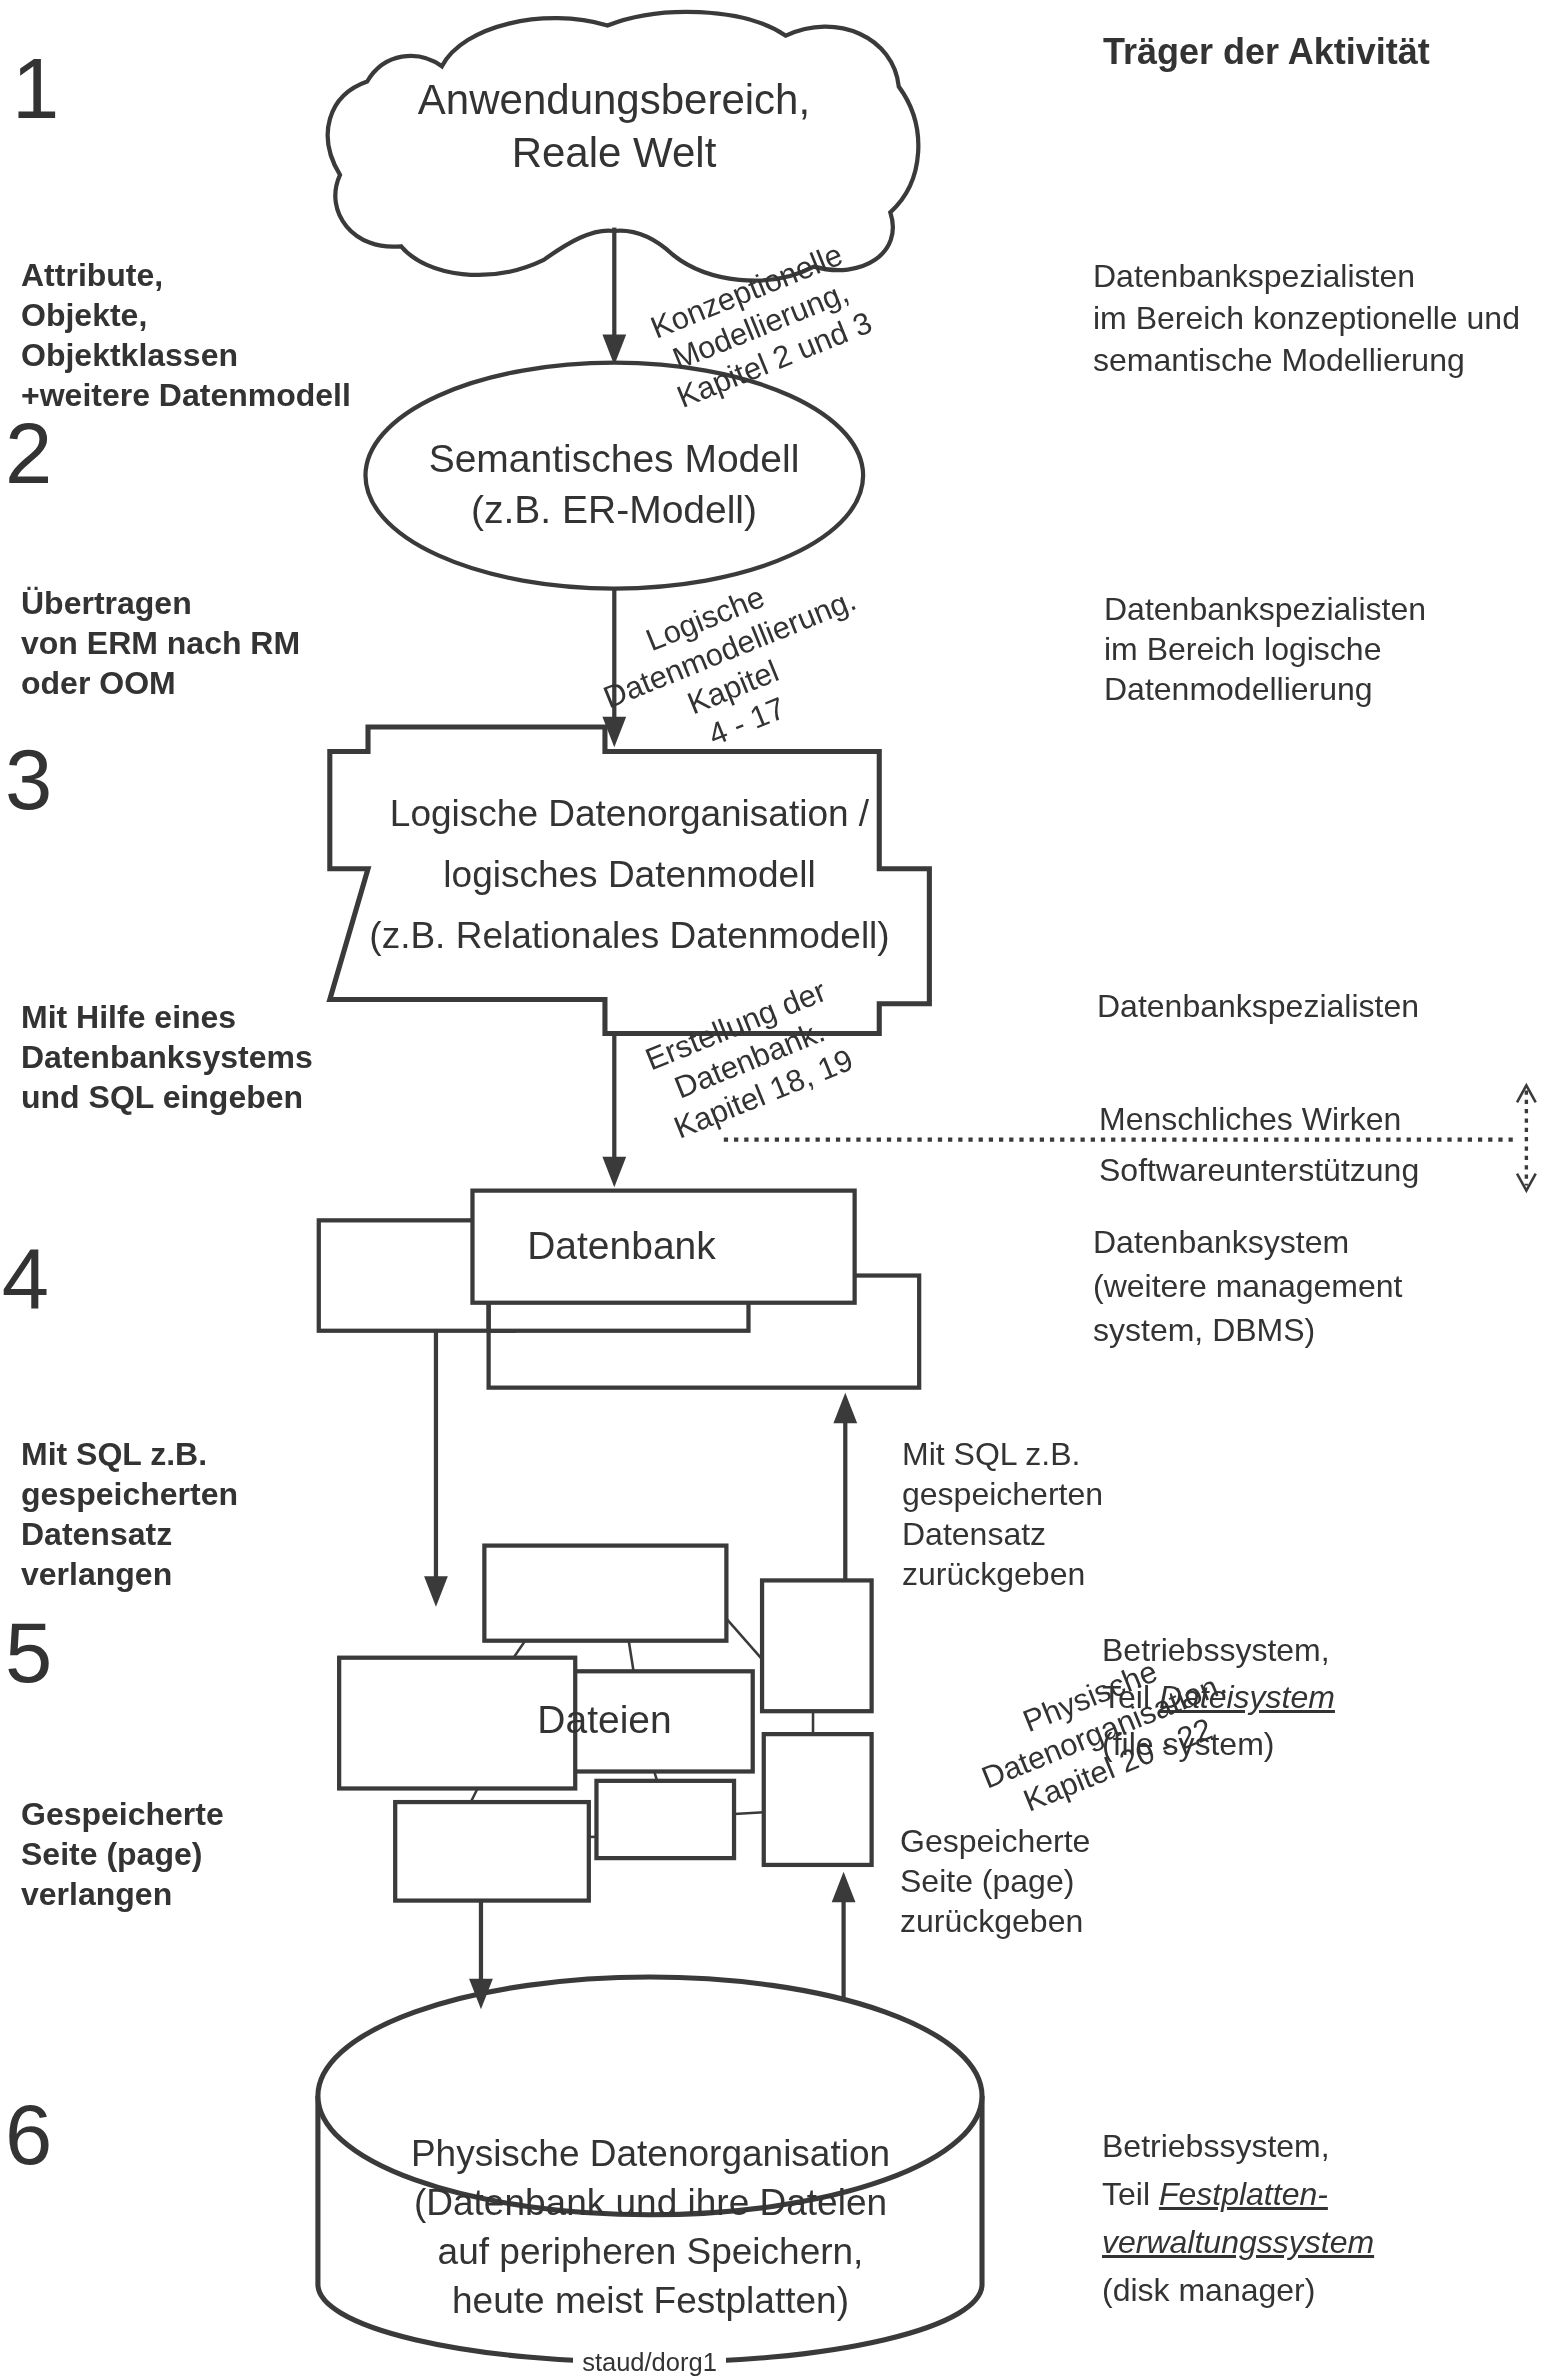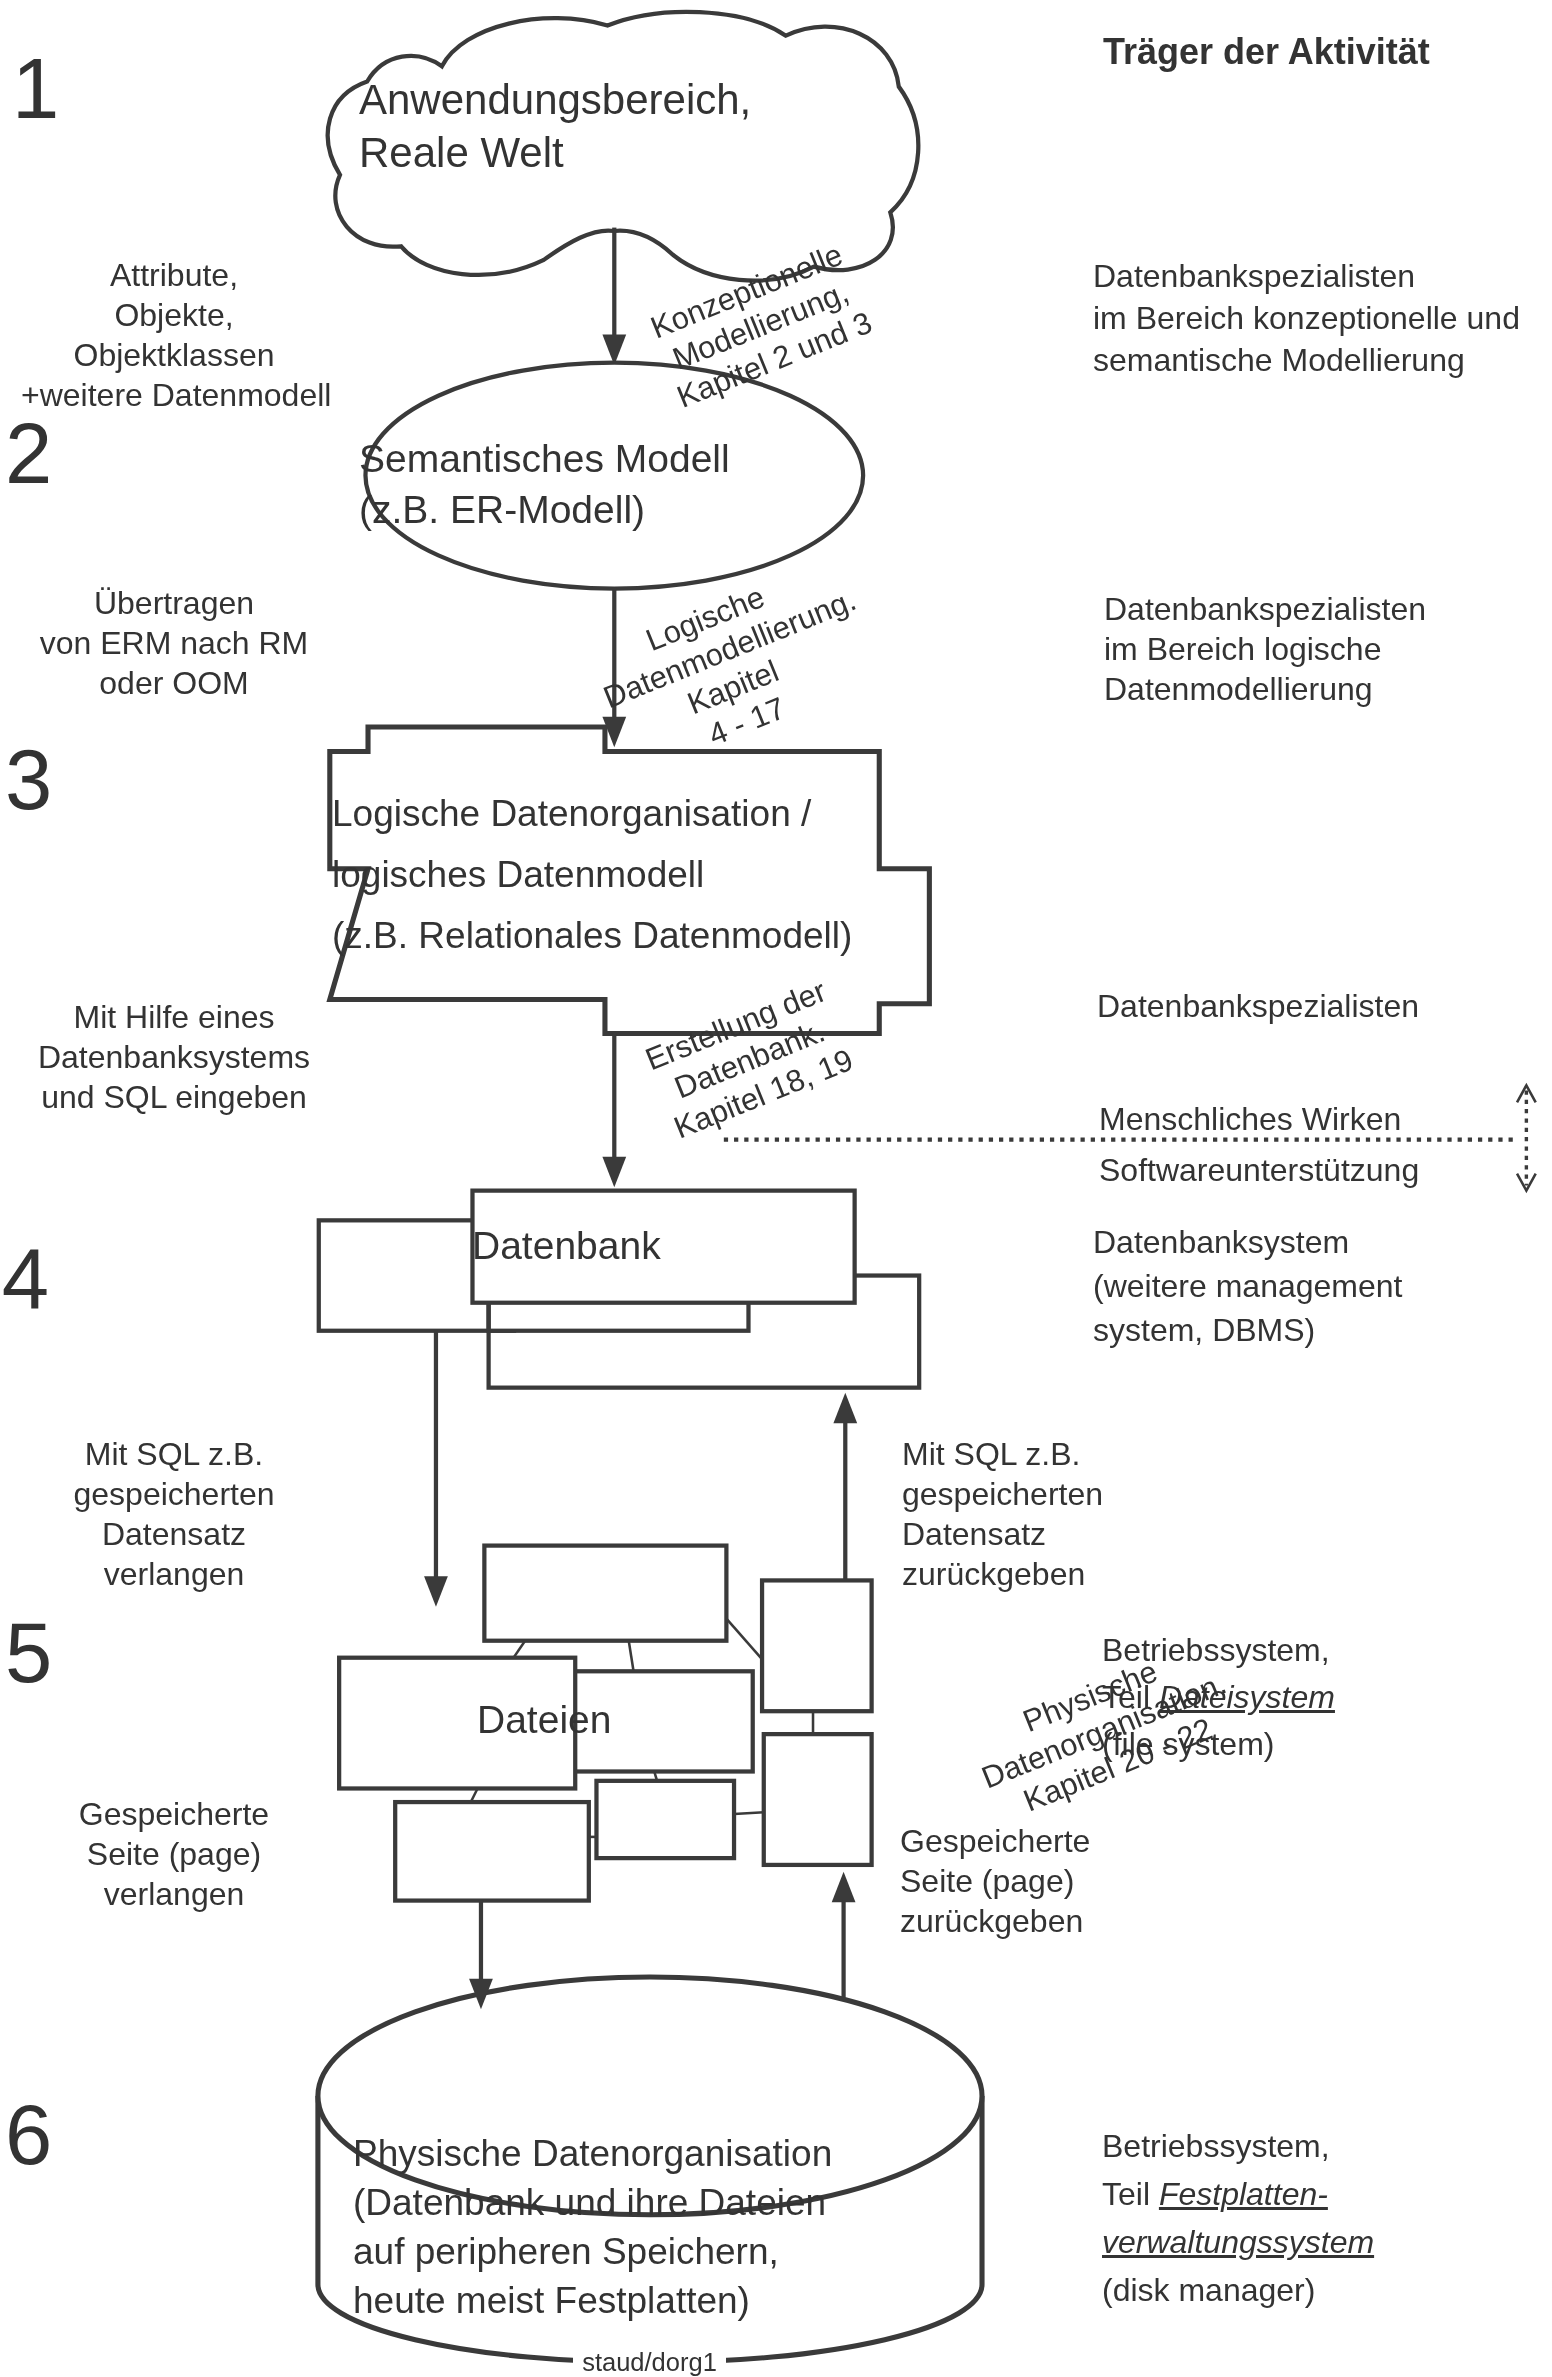--- a/index.html
+++ b/index.html
@@ -1,24 +1,24 @@
 <!DOCTYPE html>
 <html style="font-size:13.6px"><head>
 <meta charset="utf-8">
 <style>
   html,body{margin:0;padding:0;background:#ffffff;}
   .canvas{position:relative;width:1553px;height:2377px;background:#ffffff;overflow:hidden;
           font-family:"Liberation Sans","DejaVu Sans",sans-serif;color:#333333;}
   .canvas svg{position:absolute;left:0;top:0;}
   .lbl{position:absolute;font-size:32px;line-height:40px;color:#333333;white-space:nowrap;}
-  .r{text-align:center;}
+  .r{text-align:left;font-weight:bold;}
   .num{font-size:85px;line-height:95px;}
   .ttl{font-size:36px;font-weight:bold;}
   .rot{transform:rotate(-22deg);font-size:31px;line-height:37px;text-align:center;}
-  .node{font-size:39px;line-height:49px;text-align:left;}
+  .node{font-size:39px;line-height:49px;text-align:center;}
   .it{font-style:italic;text-decoration:underline;}
   .credit{font-size:25.5px;background:#ffffff;padding:0 8.5px;text-align:center;}
 </style>
 </head>
 <body>
 
 <div class="canvas">
 
   <svg width="1553" height="2377" viewBox="0 0 1828 2799">
     <g fill="none" stroke="#3a3a3a" stroke-width="5">

